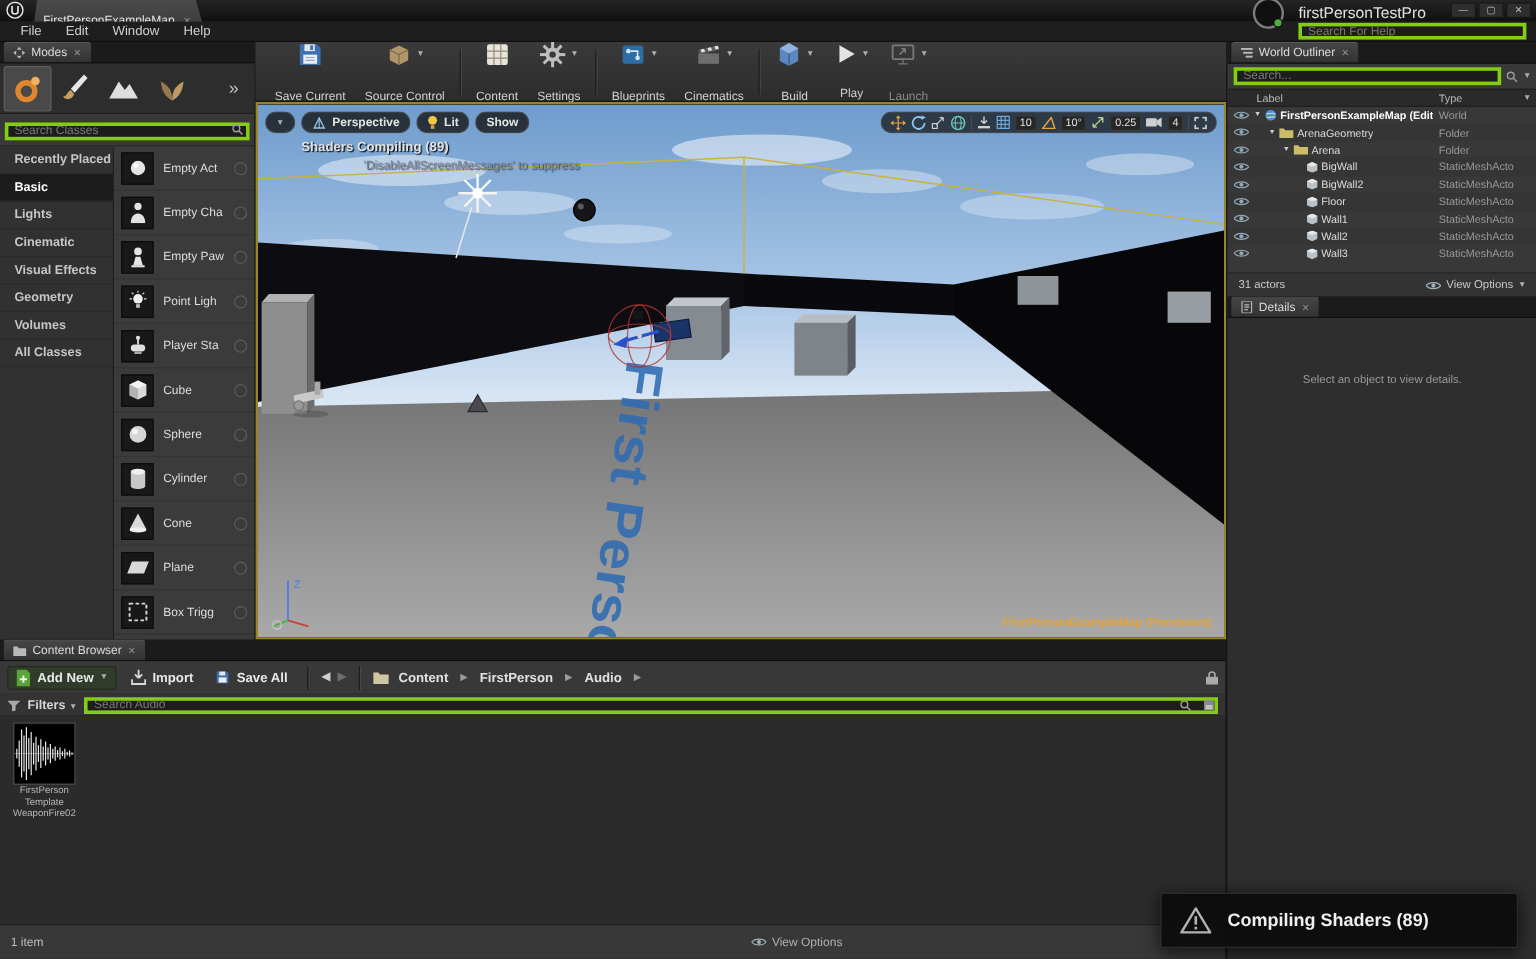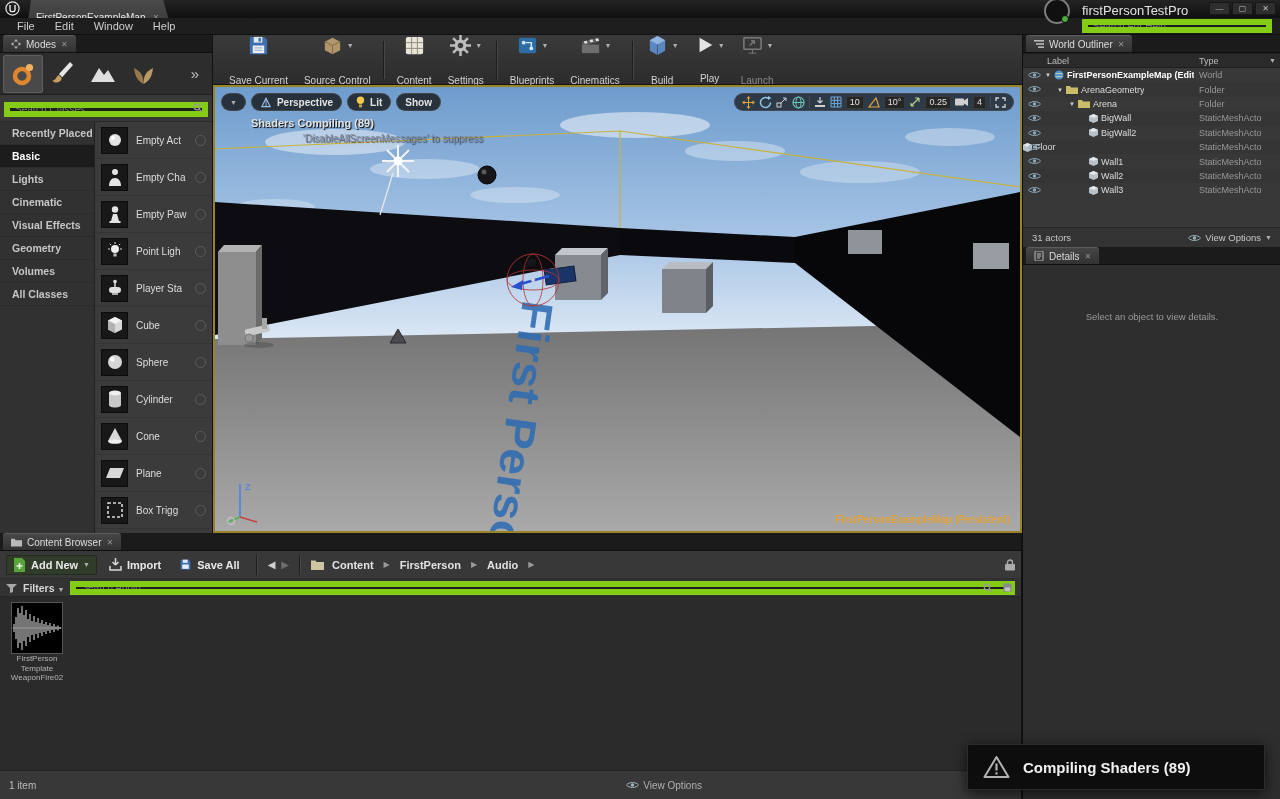--- a/index.html
+++ b/index.html
@@ -1,20 +1,20 @@
 <!DOCTYPE html>
 <html><head>
 <meta charset="utf-8">
 <style>
 *{margin:0;padding:0;box-sizing:border-box;font-family:"Liberation Sans","DejaVu Sans",sans-serif}
 body{width:1280px;height:799px;overflow:hidden;background:#1a1a1a}
 #root{position:relative;width:1280px;height:799px;background:#2c2c2c;color:#ccc}
 .abs{position:absolute}
 svg{display:block}
-input{background:#1d1d1d;border:6px solid #84cc16;color:#c0c0c0;font-size:10px;height:15px;padding:0 5px;outline:none}
+input{background:#1d1d1d;border:3px solid #84cc16;color:#c0c0c0;font-size:10px;height:15px;padding:0 5px;outline:none}
 input::placeholder{color:#7a7a7a}
 
 #titlebar{left:0;top:0;width:1280px;height:18px;background:linear-gradient(#242424,#0f0f0f)}
 #ue-logo{position:absolute;left:5px;top:1px}
 #doc-tab{position:absolute;left:26px;top:0;height:35px;display:flex;align-items:center;gap:7px;padding:0 14px 0 10px;background:linear-gradient(#4a4a4a,#333);clip-path:polygon(0 100%,5px 0,calc(100% - 10px) 0,100% 100%);font-size:10px;color:#e6e6e6}
 .close-x{color:#929292;font-size:8px}
 #project-name{position:absolute;left:1082px;top:3px;font-size:13px;color:#e2e2e2}
 #account-badge{position:absolute;left:1044px;top:-2px;width:26px;height:26px;border-radius:50%;background:#101010;border:2px solid #7d7d7d;z-index:5}
 #account-badge i{position:absolute;right:-1px;bottom:-1px;width:8px;height:8px;border-radius:50%;background:#4fae3f;border:1px solid #0a0a0a}
 #win-controls{position:absolute;right:4px;top:2px;display:flex;gap:2px}
@@ -766,20 +766,30 @@
         <div class="ptab">
           <svg width="10" height="10" viewBox="0 0 10 10">
               <rect x="0" y="1" width="10" height="1.6" fill="#b8b8b8"></rect>
               <rect x="2" y="4.2" width="8" height="1.6" fill="#b8b8b8"></rect>
               <rect x="4" y="7.4" width="6" height="1.6" fill="#b8b8b8"></rect>
             </svg>
           <span>World Outliner</span>
           <span class="close-x">✕</span>
         </div>
       </div>
+      <div id="outliner-search">
+        <input placeholder="Search..." style="">
+        <span>
+            <svg width="10" height="10" viewBox="0 0 11 11">
+              <circle cx="4.4" cy="4.4" r="3.1" fill="none" stroke="#9a9a9a" stroke-width="1.3"></circle>
+              <line x1="6.8" y1="6.8" x2="10" y2="10" stroke="#9a9a9a" stroke-width="1.5"></line>
+            </svg>
+          </span>
+        <span class="caret">▼</span>
+      </div>
       <div id="ocol-head">
         <span class="c1">Label</span>
         <span class="c2">Type</span>
         <span class="cf caret">▼</span>
       </div>
       <div id="orows">
         <div class="orow">
           <span class="oeye">
               <svg width="13" height="8" viewBox="0 0 13 8">
                 <path d="M.5 4C3 .7 10 .7 12.5 4 10 7.3 3 7.3 .5 4Z" fill="none" stroke="#8fa8b8"></path>
@@ -860,21 +870,21 @@
             </span>
           <span class="otype">StaticMeshActo</span>
         </div>
         <div class="orow">
           <span class="oeye">
               <svg width="13" height="8" viewBox="0 0 13 8">
                 <path d="M.5 4C3 .7 10 .7 12.5 4 10 7.3 3 7.3 .5 4Z" fill="none" stroke="#8fa8b8"></path>
                 <circle cx="6.5" cy="4" r="1.7" fill="#8fa8b8"></circle>
               </svg>
             </span>
-          <span class="ogrp" style="">
+          <span class="ogrp" style="margin-left:66px">
               <svg width="9" height="9" viewBox="0 0 9 9">
                 <path d="M4.5 0 9 2v5L4.5 9 0 7V2Z" fill="#b9c2c9"></path>
                 <path d="M4.5 0 9 2 4.5 4 0 2Z" fill="#e2e8ec"></path>
               </svg>
               <span>Floor</span>
             </span>
           <span class="otype">StaticMeshActo</span>
         </div>
         <div class="orow">
           <span class="oeye">

